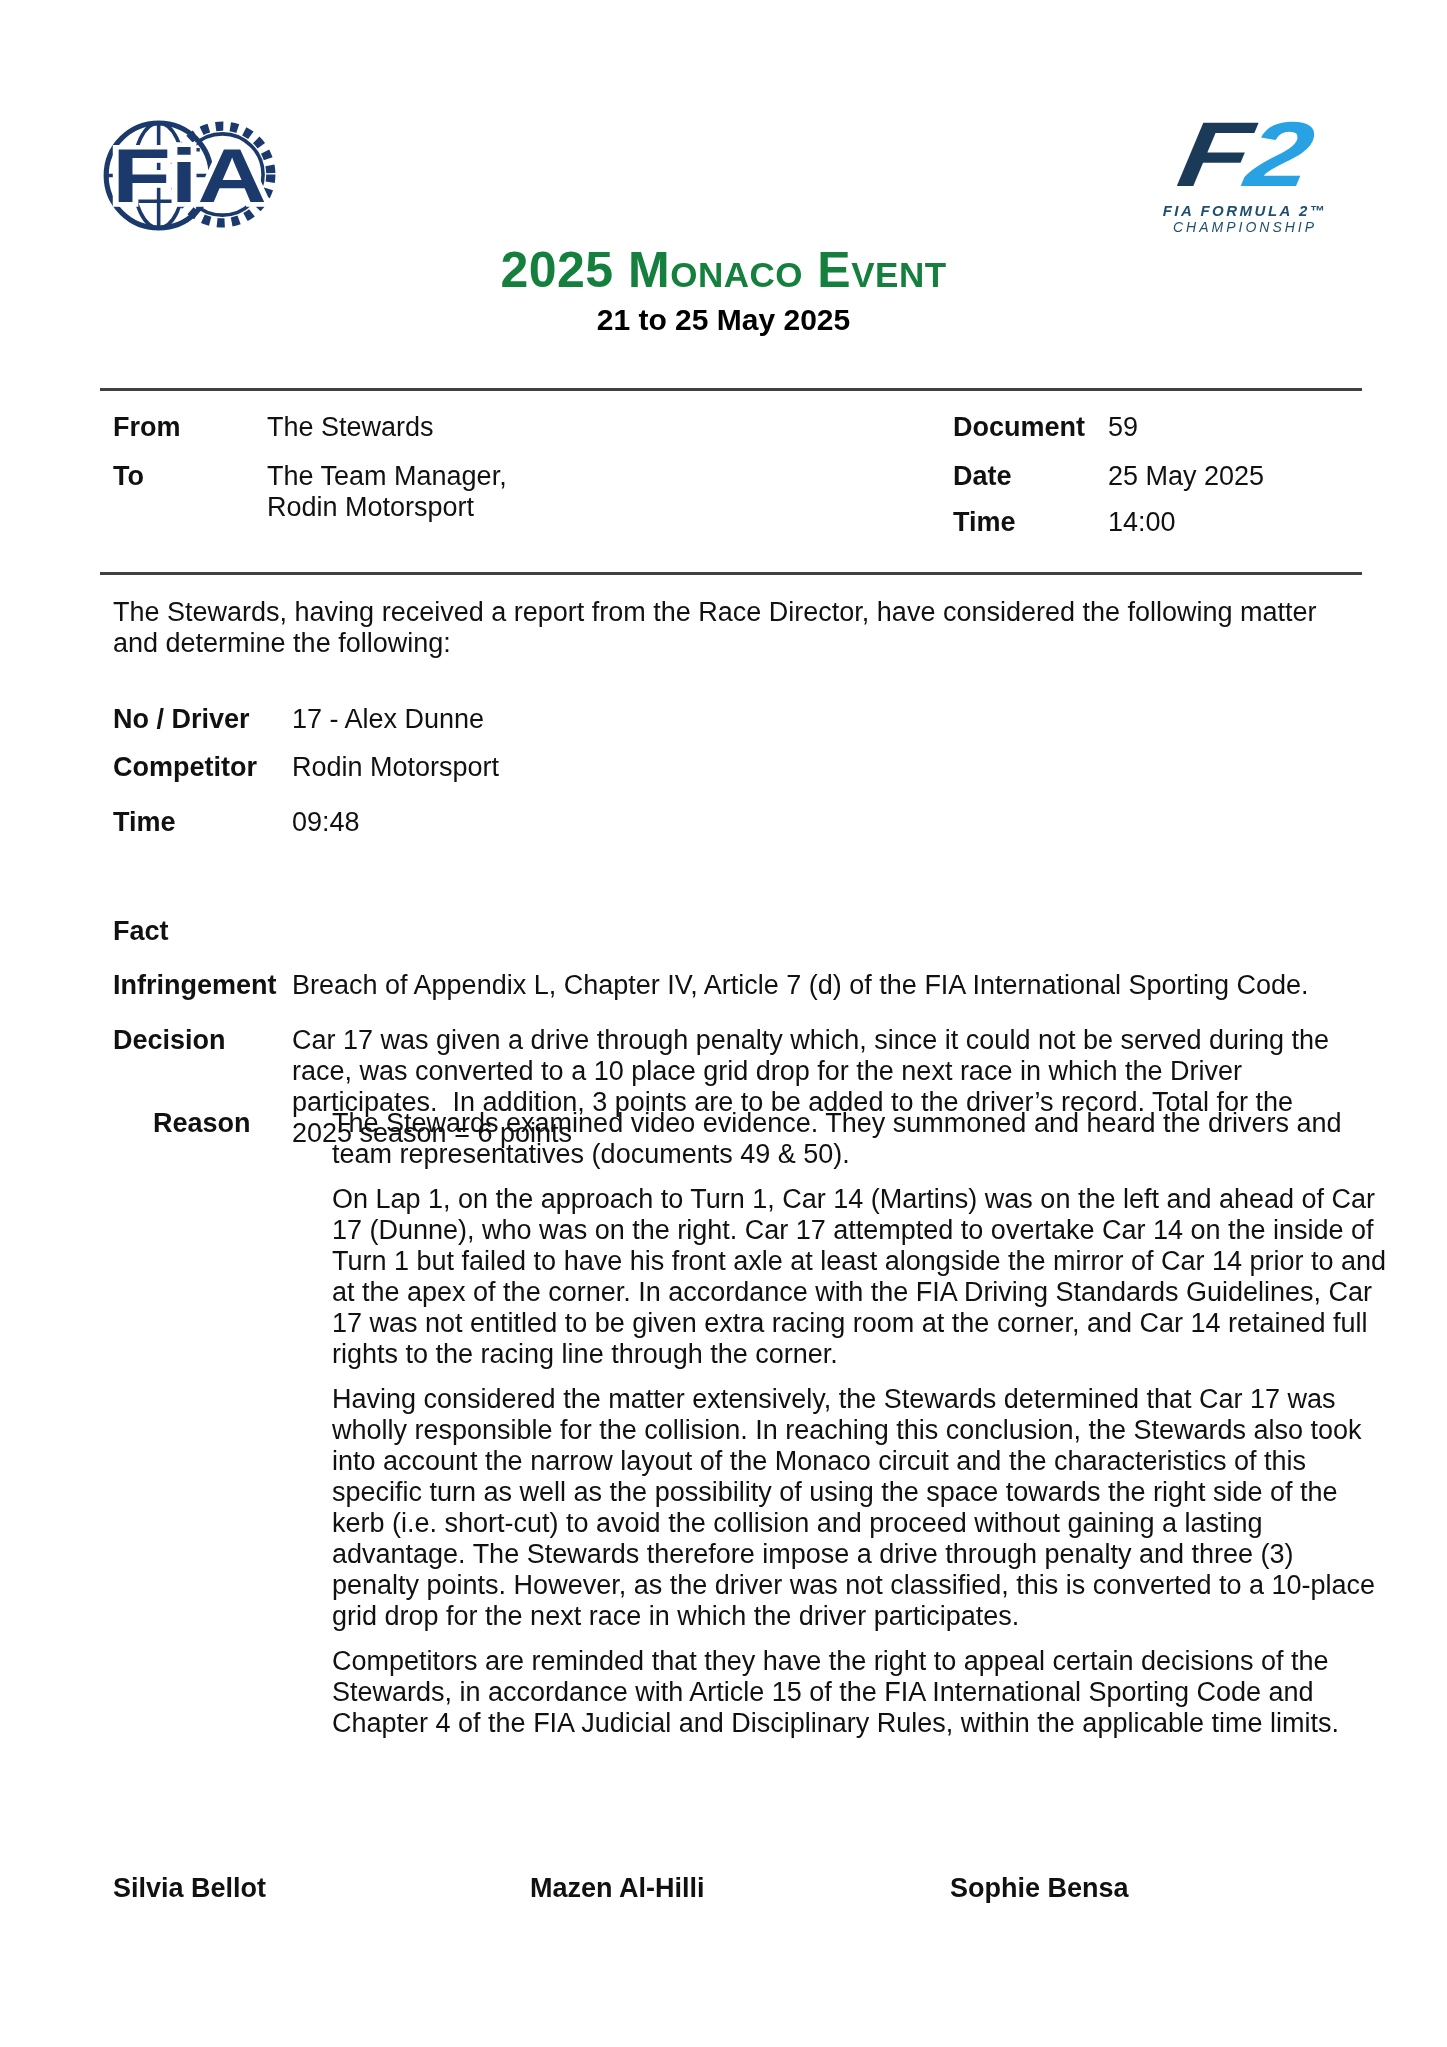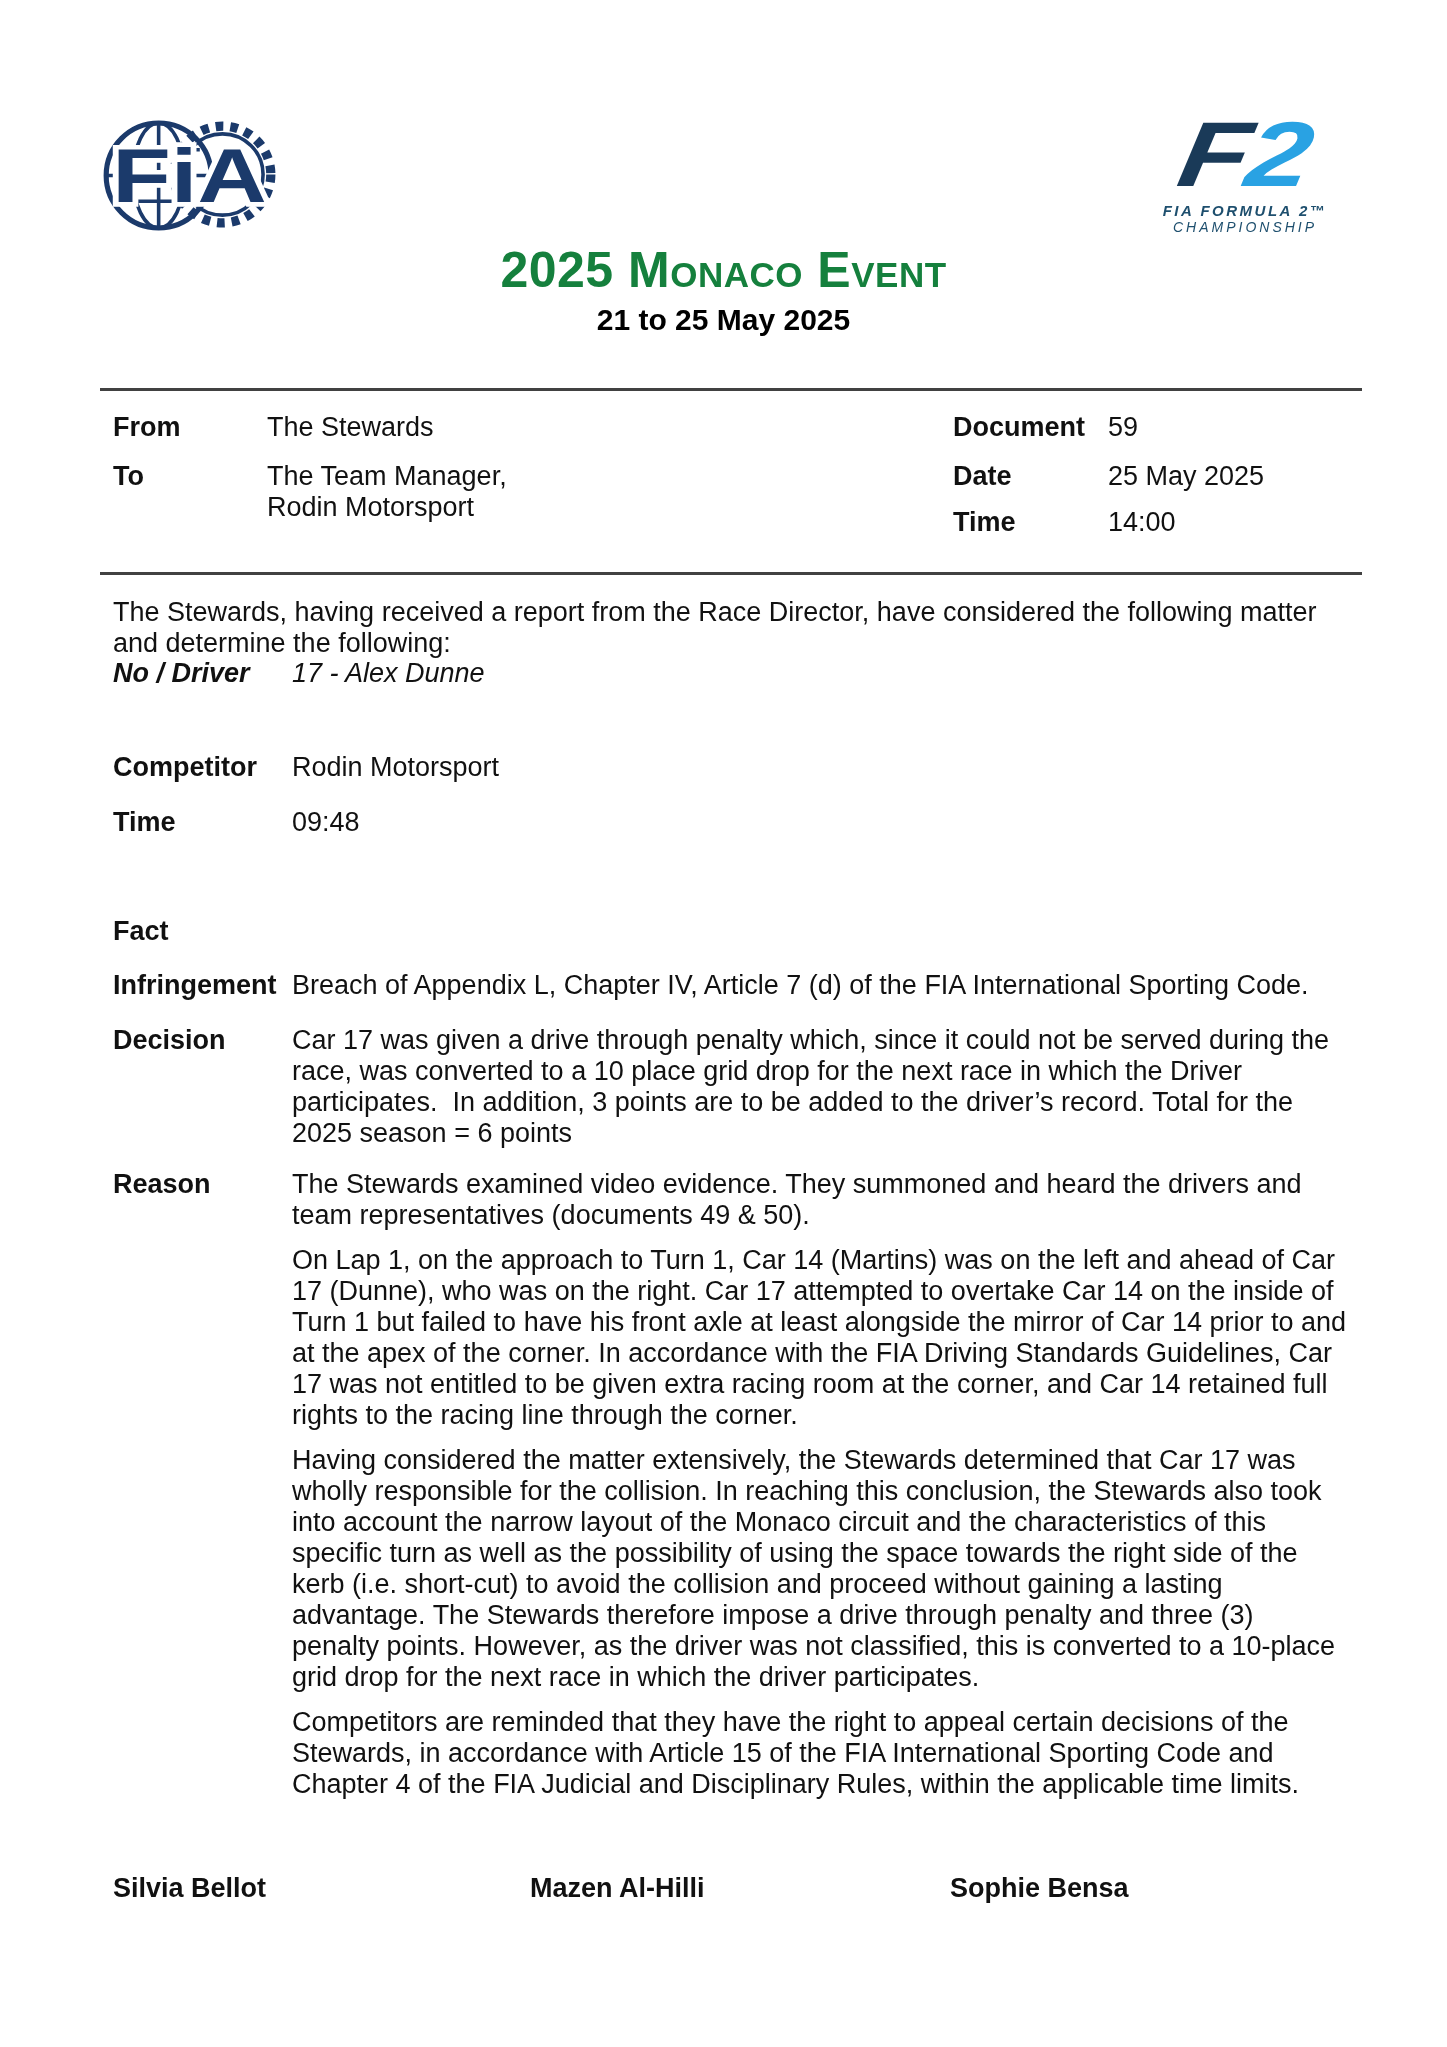--- a/index.html
+++ b/index.html
@@ -119,21 +119,21 @@
   </div>
   <div class="hrow" style="top:507px; left:953px;">
     <span class="hlbl w155">Time</span>
     <span class="hval">14:00</span>
   </div>
 
   <div class="rule" style="top:572px;"></div>
 
   <p class="intro">The Stewards, having received a report from the Race Director, have considered the following matter and determine the following:</p>
 
-  <div class="frow" style="top:658px;font-style:italic;">
+  <div class="frow" style="top:704px;">
     <span class="flbl">No / Driver</span>
     <span class="fval">17 - Alex Dunne</span>
   </div>
   <div class="frow" style="top:752px;">
     <span class="flbl">Competitor</span>
     <span class="fval">Rodin Motorsport</span>
   </div>
   <div class="frow" style="top:807px;">
     <span class="flbl">Time</span>
     <span class="fval">09:48</span>
@@ -143,21 +143,21 @@
   </div>
   <div class="frow" style="top:970px;">
     <span class="flbl">Infringement</span>
     <span class="fval">Breach of Appendix L, Chapter IV, Article 7 (d) of the FIA International Sporting Code.</span>
   </div>
   <div class="frow" style="top:1025px;">
     <span class="flbl">Decision</span>
     <span class="fval prewrap">Car 17 was given a drive through penalty which, since it could not be served during the race, was converted to a 10 place grid drop for the next race in which the Driver participates.  In addition, 3 points are to be added to the driver’s record. Total for the 2025 season = 6 points</span>
   </div>
 
-  <div class="frow" style="top:1169px;">
+  <div class="frow" style="top:1108px;margin-left:40px;">
     <span class="flbl">Reason</span>
     <div class="fval reason-paras">
       <p>The Stewards examined video evidence. They summoned and heard the drivers and team representatives (documents 49 &amp; 50).</p>
       <p>On Lap 1, on the approach to Turn 1, Car 14 (Martins) was on the left and ahead of Car 17 (Dunne), who was on the right. Car 17 attempted to overtake Car 14 on the inside of Turn 1 but failed to have his front axle at least alongside the mirror of Car 14 prior to and at the apex of the corner. In accordance with the FIA Driving Standards Guidelines, Car 17 was not entitled to be given extra racing room at the corner, and Car 14 retained full rights to the racing line through the corner.</p>
       <p>Having considered the matter extensively, the Stewards determined that Car 17 was wholly responsible for the collision. In reaching this conclusion, the Stewards also took into account the narrow layout of the Monaco circuit and the characteristics of this specific turn as well as the possibility of using the space towards the right side of the kerb (i.e. short-cut) to avoid the collision and proceed without gaining a lasting advantage. The Stewards therefore impose a drive through penalty and three (3) penalty points. However, as the driver was not classified, this is converted to a 10-place grid drop for the next race in which the driver participates.</p>
       <p>Competitors are reminded that they have the right to appeal certain decisions of the Stewards, in accordance with Article 15 of the FIA International Sporting Code and Chapter 4 of the FIA Judicial and Disciplinary Rules, within the applicable time limits.</p>
     </div>
   </div>
 
   <div class="sig" style="left:113px;">Silvia Bellot</div>

